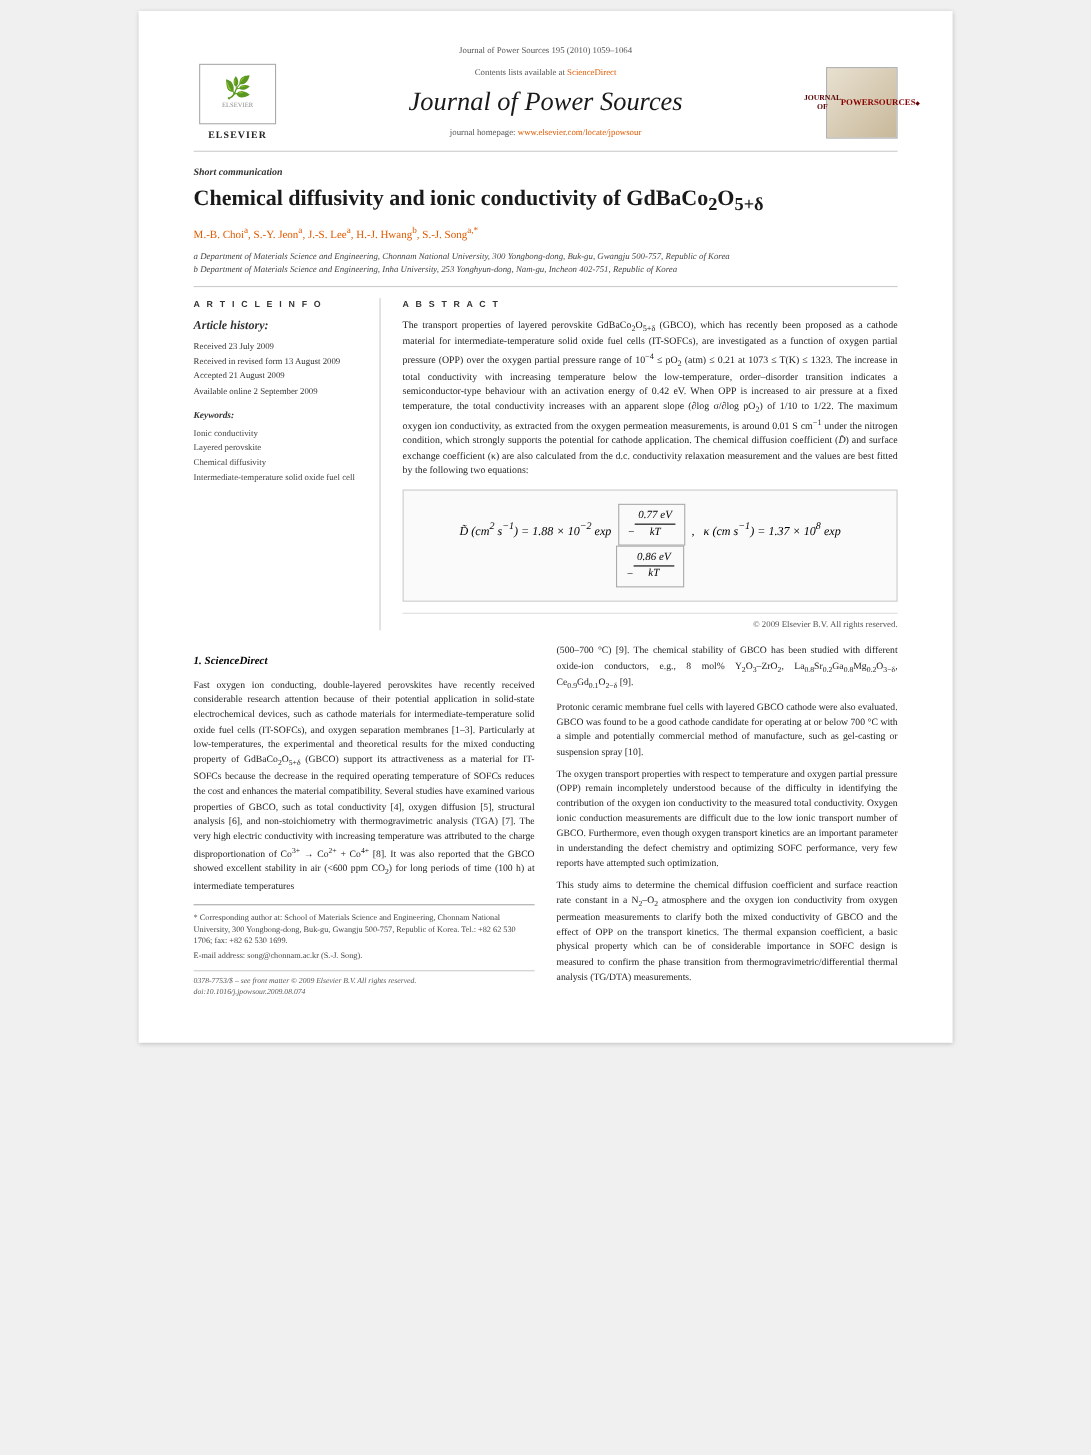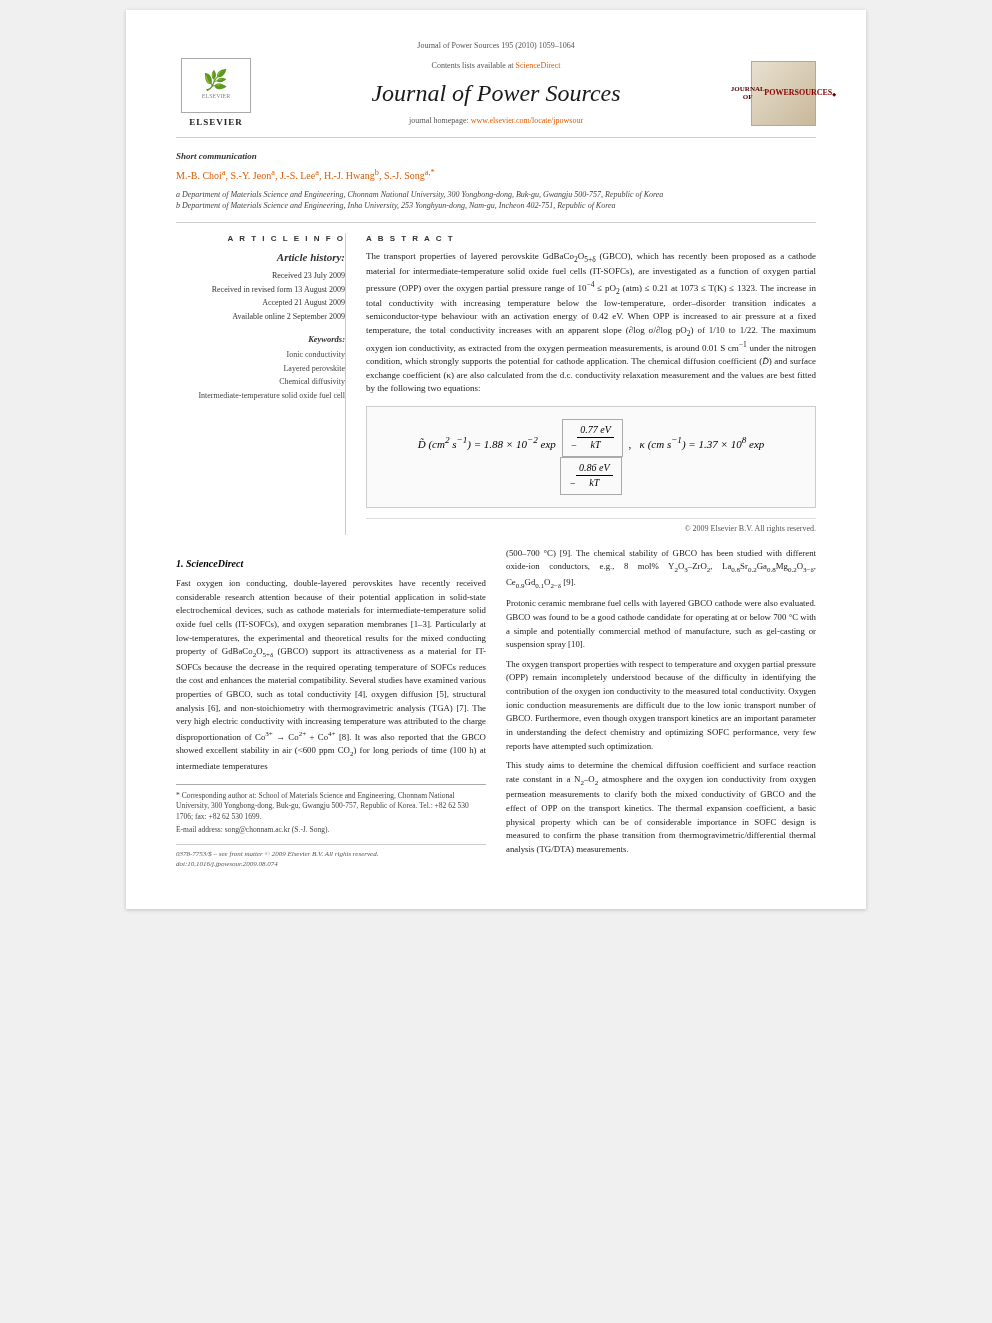--- a/index.html
+++ b/index.html
@@ -157,21 +157,21 @@
       display: flex;
       gap: 20px;
       border-top: 1px solid #ccc;
       padding-top: 10px;
       margin-bottom: 12px;
     }
     .col-left {
       width: 170px;
       flex-shrink: 0;
       border-right: 1px solid #ccc;
-      text-align: right;
+      padding-right: 12px;
     }
     .col-right {
       flex: 1;
     }
 
     .section-heading {
       font-size: 8px;
       letter-spacing: 2px;
       font-weight: bold;
       color: #333;
@@ -330,20 +330,23 @@
           <div style="font-size:8px; font-weight:bold; color:#800;">POWER</div>
           <div style="font-size:8px; font-weight:bold; color:#800;">SOURCES</div>
           <div style="font-size:5px; margin-top:3px; color:#600;">◆</div>
         </div>
       </div>
     </div>
   </div>
 
   <div class="article-type">Short communication</div>
 
+  <div class="article-title">
+    Chemical diffusivity and ionic conductivity of GdBaCo<sub>2</sub>O<sub>5+δ</sub>
+  </div>
 
   <div class="authors">
     M.-B. Choi<sup>a</sup>, S.-Y. Jeon<sup>a</sup>, J.-S. Lee<sup>a</sup>, H.-J. Hwang<sup>b</sup>, S.-J. Song<sup>a,*</sup>
   </div>
 
   <div class="affiliations">
     <div>a Department of Materials Science and Engineering, Chonnam National University, 300 Yongbong-dong, Buk-gu, Gwangju 500-757, Republic of Korea</div>
     <div>b Department of Materials Science and Engineering, Inha University, 253 Yonghyun-dong, Nam-gu, Incheon 402-751, Republic of Korea</div>
   </div>
 

